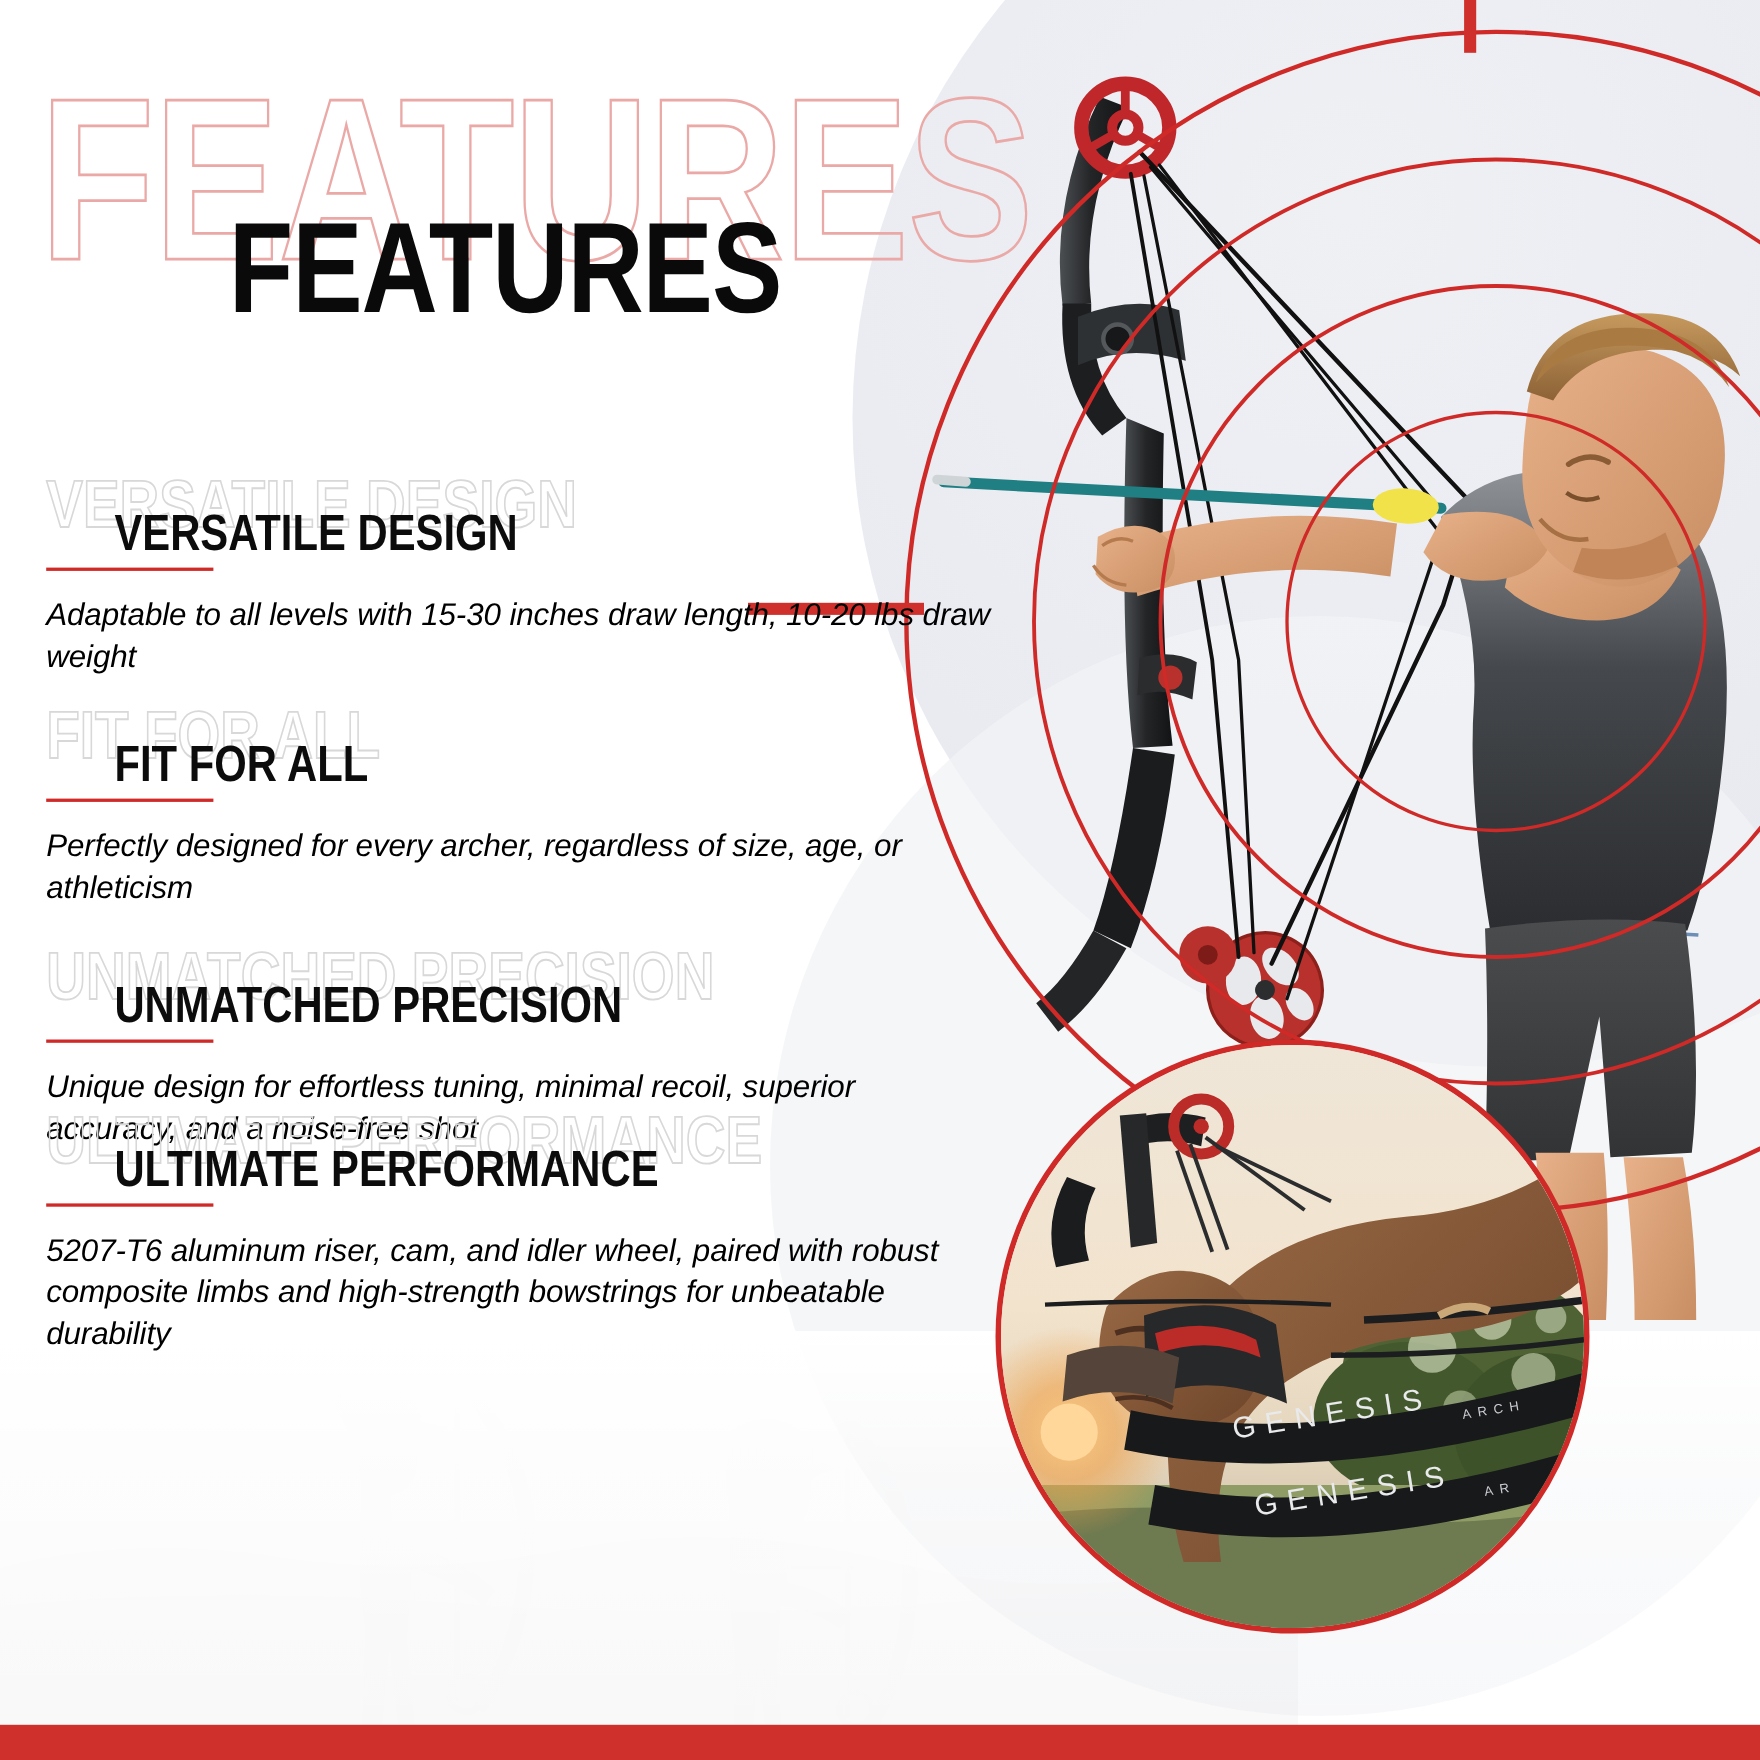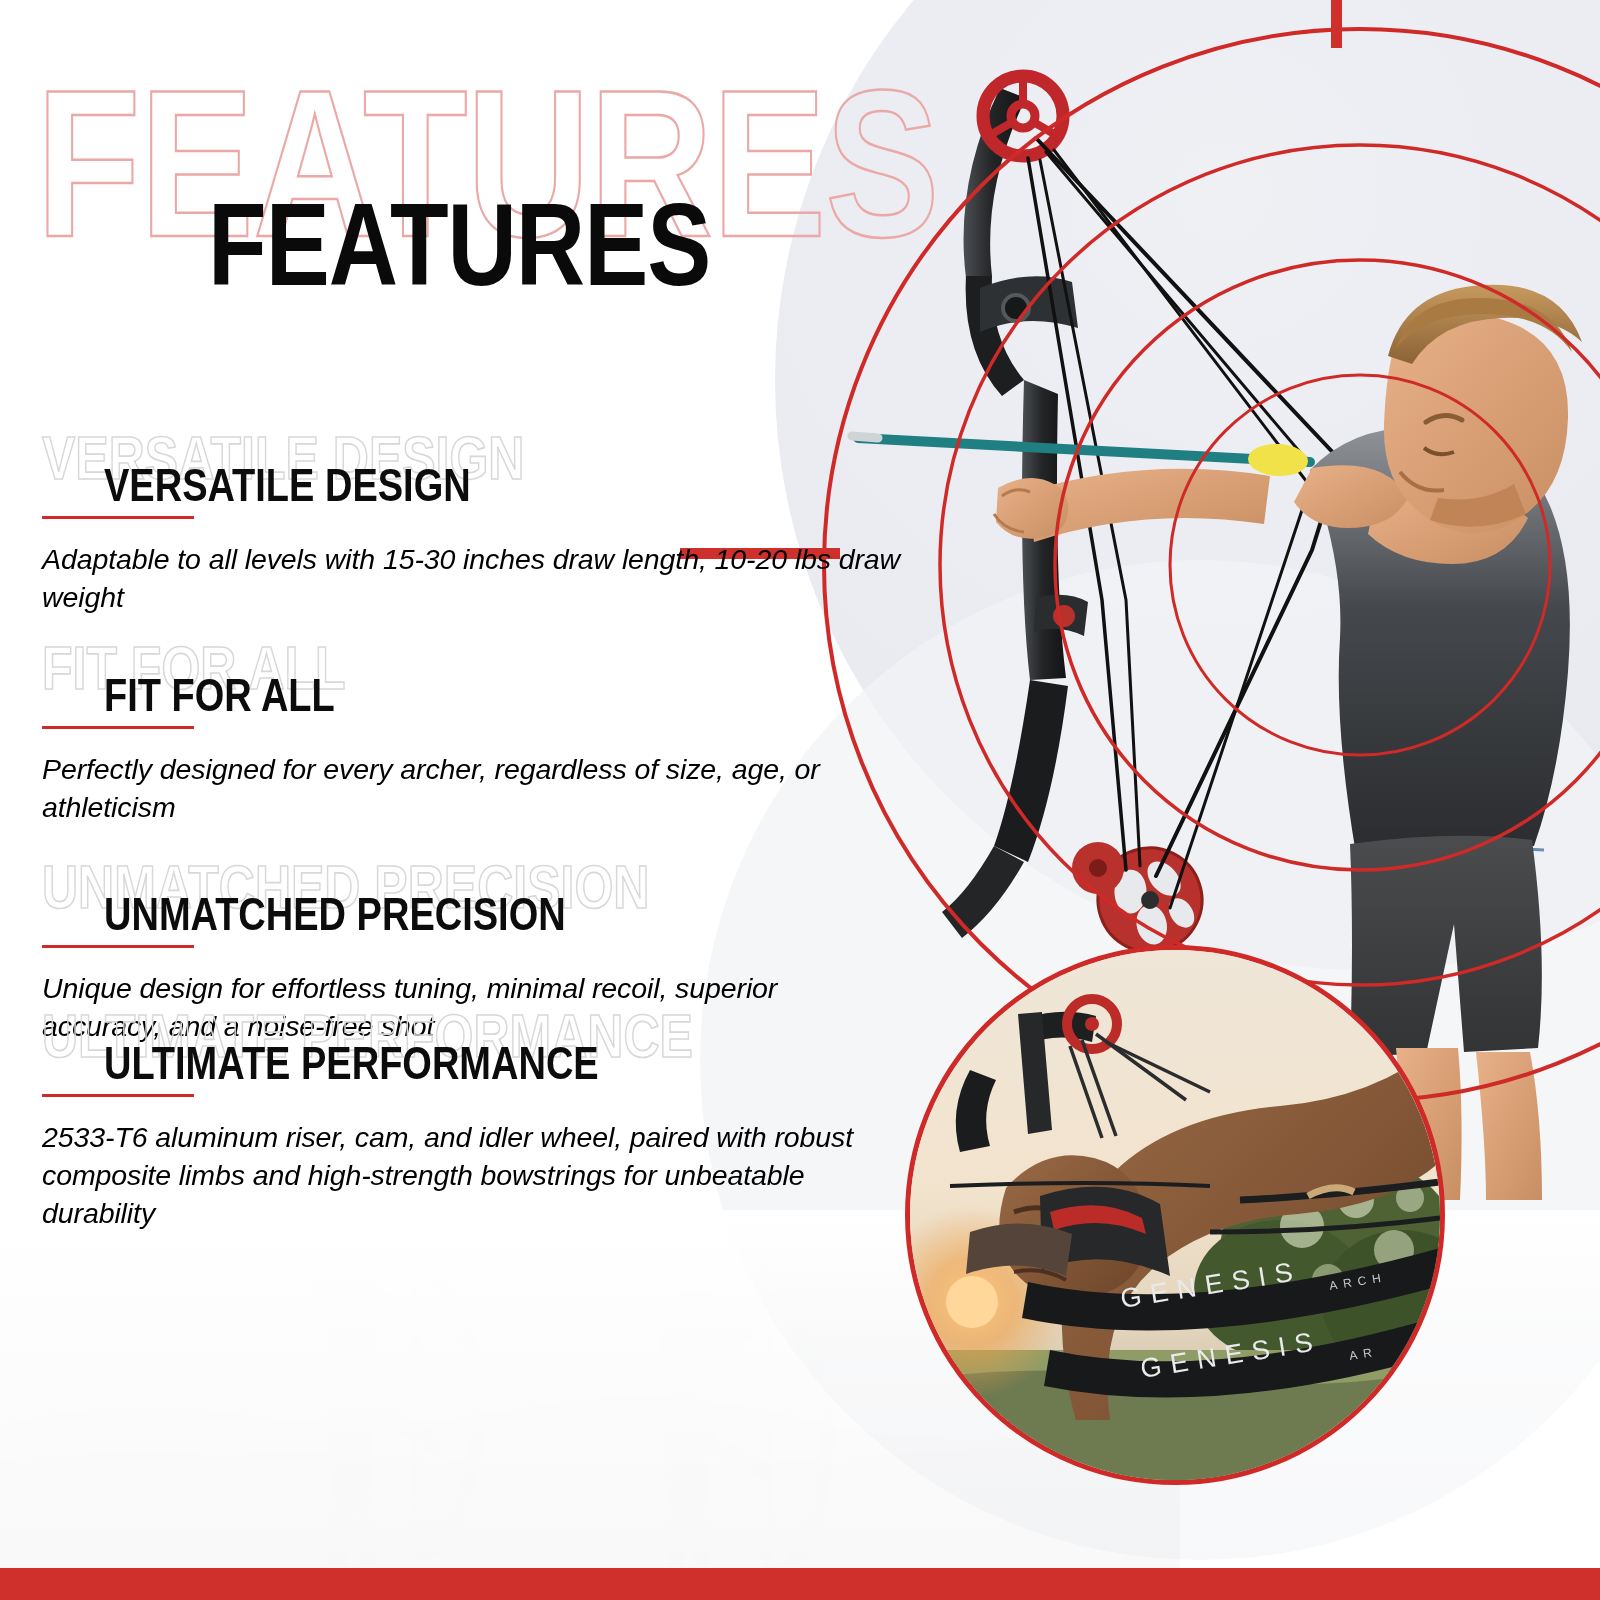--- a/index.html
+++ b/index.html
@@ -361,20 +361,20 @@
       <div class="f-ghost">UNMATCHED PRECISION</div>
       <div class="f-head">UNMATCHED PRECISION</div>
       <div class="f-rule"></div>
       <div class="f-body">Unique design for effortless tuning, minimal recoil, superior accuracy, and a noise-free shot</div>
     </div>
 
     <div class="feature" style="top:1040px;">
       <div class="f-ghost">ULTIMATE PERFORMANCE</div>
       <div class="f-head">ULTIMATE PERFORMANCE</div>
       <div class="f-rule"></div>
-      <div class="f-body wide">2533-T6 aluminum riser, cam, and idler wheel, paired with robust composite limbs and high-strength bowstrings for unbeatable durability</div>
+      <div class="f-body wide">5207-T6 aluminum riser, cam, and idler wheel, paired with robust composite limbs and high-strength bowstrings for unbeatable durability</div>
     </div>
 
   </div>
 
   <div class="bottom-bar"></div>
 
 </div>
 
 </body></html>

